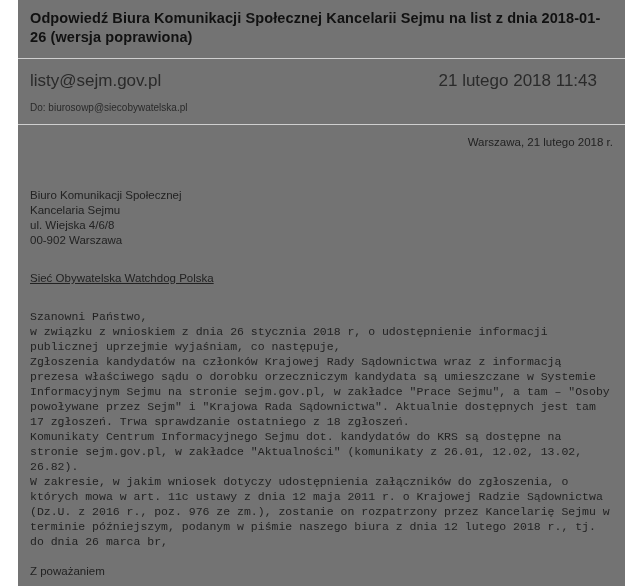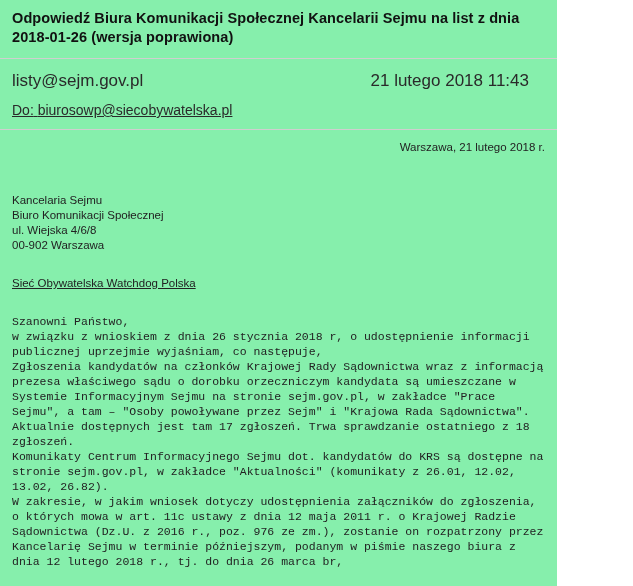--- a/index.html
+++ b/index.html
@@ -4,21 +4,21 @@
 <style>
   * { margin: 0; padding: 0; box-sizing: border-box; }
   html, body { background: #ffffff; }
   body {
     width: 633px;
     height: 586px;
     font-family: "Liberation Sans", sans-serif;
     color: #1c1c1c;
     overflow: hidden;
   }
-  .page { width: 557px; height: 586px; background: #86efac; }
+  .page { width: 607px; height: 586px; background: #737373; margin-left: 18px; }
 
   .subject {
     font-size: 14.5px;
     font-weight: bold;
     line-height: 19px;
     color: #111111;
     padding: 9px 14px 0 12px;
     letter-spacing: 0.1px;
   }
 
@@ -34,23 +34,22 @@
     align-items: flex-end;
     padding: 12px 28px 0 12px;
     font-size: 17px;
     color: #2a2a2a;
   }
   .meta-row .from { cursor: pointer; }
   .meta-row .date { color: #2a2a2a; }
 
   .to-line {
     padding: 11px 12px 0 12px;
-    font-size: 14px;
+    font-size: 10px;
     color: #2a2a2a;
-    text-decoration: underline;
   }
   .to-line .to-address { cursor: pointer; }
 
   .letter {
     padding: 0 12px 0 12px;
     font-size: 11.5px;
     line-height: 15px;
     color: #222222;
   }
   .dateline { margin-top: 10px; text-align: right; }
@@ -79,22 +78,22 @@
     <span class="to-address">biurosowp@siecobywatelska.pl</span>
   </div>
 
   <hr class="divider">
 
   <div class="letter">
 
     <div class="dateline">Warszawa, 21 lutego 2018 r.</div>
 
     <div class="address-block">
+      <div>Biuro Komunikacji Społecznej</div>
       <div>Kancelaria Sejmu</div>
-      <div>Biuro Komunikacji Społecznej</div>
       <div>ul. Wiejska 4/6/8</div>
       <div>00-902 Warszawa</div>
     </div>
 
 
     <div class="recipient">Sieć Obywatelska Watchdog Polska</div>
 
     <div class="paragraphs">
       <div>Szanowni Państwo,</div>
       <div>w związku z wnioskiem z dnia 26 stycznia 2018 r, o udostępnienie informacji publicznej uprzejmie wyjaśniam, co następuje,</div>

